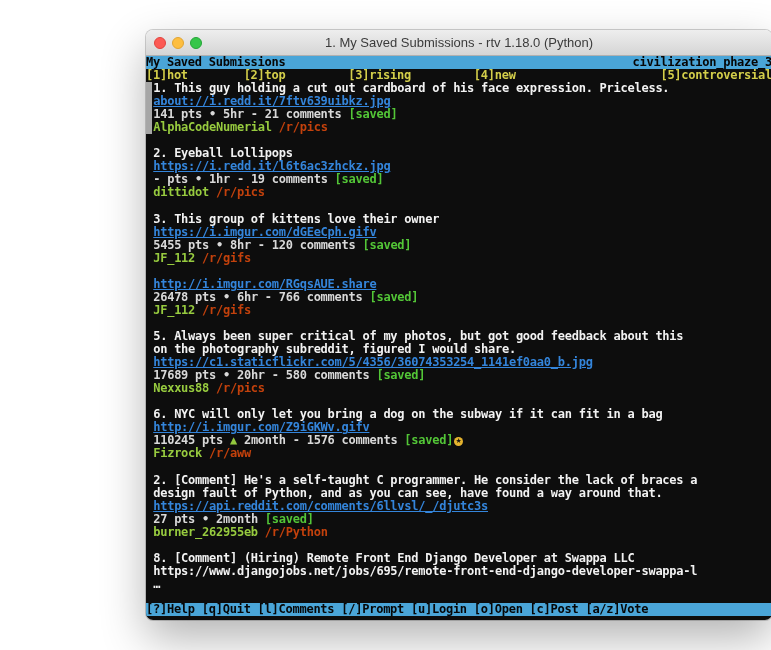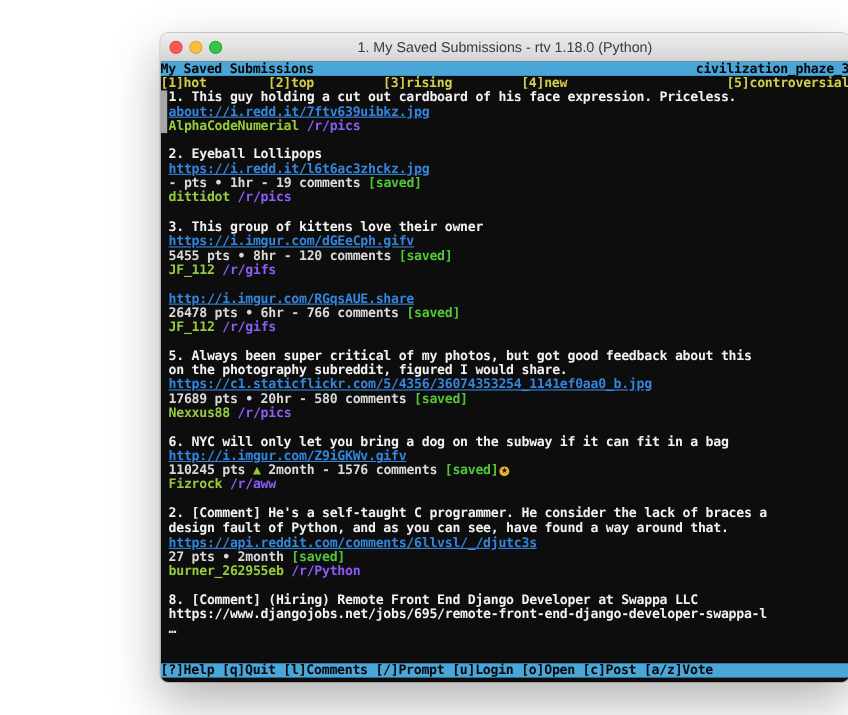--- a/index.html
+++ b/index.html
@@ -34,21 +34,21 @@
   .url{color:#3485db;text-decoration:underline;cursor:pointer;}
   .url.plain{color:#f2f2f2;text-decoration:none;cursor:default;}
   .stats{color:#d9d9d9;}
   .stats .saved{color:#53c637;}
   .stats .vote{color:#d9d9d9;}
   .stats .vote.up{color:#93c83e;}
   .gild{display:inline-block;width:9px;height:9px;border-radius:50%;background:#e5b32e;
         color:#151515;font-family:"DejaVu Sans",sans-serif;font-size:7px;line-height:9.5px;
         text-align:center;vertical-align:1px;margin-left:1px;letter-spacing:0;}
   .byline .author{color:#97cb3f;}
-  .byline .subreddit{color:#8b5cf6;}
+  .byline .subreddit{color:#c2410c;}
   .footer{flex:none;}
 </style>
 </head>
 <body>
 
 <div class="window">
   <div class="titlebar">
     <div class="lights">
       <div class="light red"></div>
       <div class="light yellow"></div>
@@ -60,20 +60,21 @@
     <div class="bar">
       <span>My Saved Submissions</span>
       <span>civilization_phaze_3</span>
     </div>
     <div class="nav"><span style="left: calc(0ch + 0px);">[1]hot</span><span style="left: calc(14ch - 3.5px);">[2]top</span><span style="left: calc(29ch - 7.25px);">[3]rising</span><span style="left: calc(47ch - 11.75px);">[4]new</span><span style="right: 0px;">[5]controversial</span></div>
     <div class="content">
         <div class="post selected">
           <div class="selbar"></div>
           <div class="line title-line">1. This guy holding a cut out cardboard of his face expression. Priceless.</div>
           <div class="line url">about://i.redd.it/7ftv639uibkz.jpg</div>
+          <div class="line stats"><span>141 pts </span><span class="vote">•</span><span> 5hr - 21 comments </span><span class="saved">[saved]</span></div>
           <div class="line byline"><span class="author">AlphaCodeNumerial</span><span> </span><span class="subreddit">/r/pics</span></div>
         </div>
         <div class="post">
           <div class="line title-line">2. Eyeball Lollipops</div>
           <div class="line url">https://i.redd.it/l6t6ac3zhckz.jpg</div>
           <div class="line stats"><span>- pts </span><span class="vote">•</span><span> 1hr - 19 comments </span><span class="saved">[saved]</span></div>
           <div class="line byline"><span class="author">dittidot</span><span> </span><span class="subreddit">/r/pics</span></div>
         </div>
         <div class="post">
           <div class="line title-line">3. This group of kittens love their owner</div>

